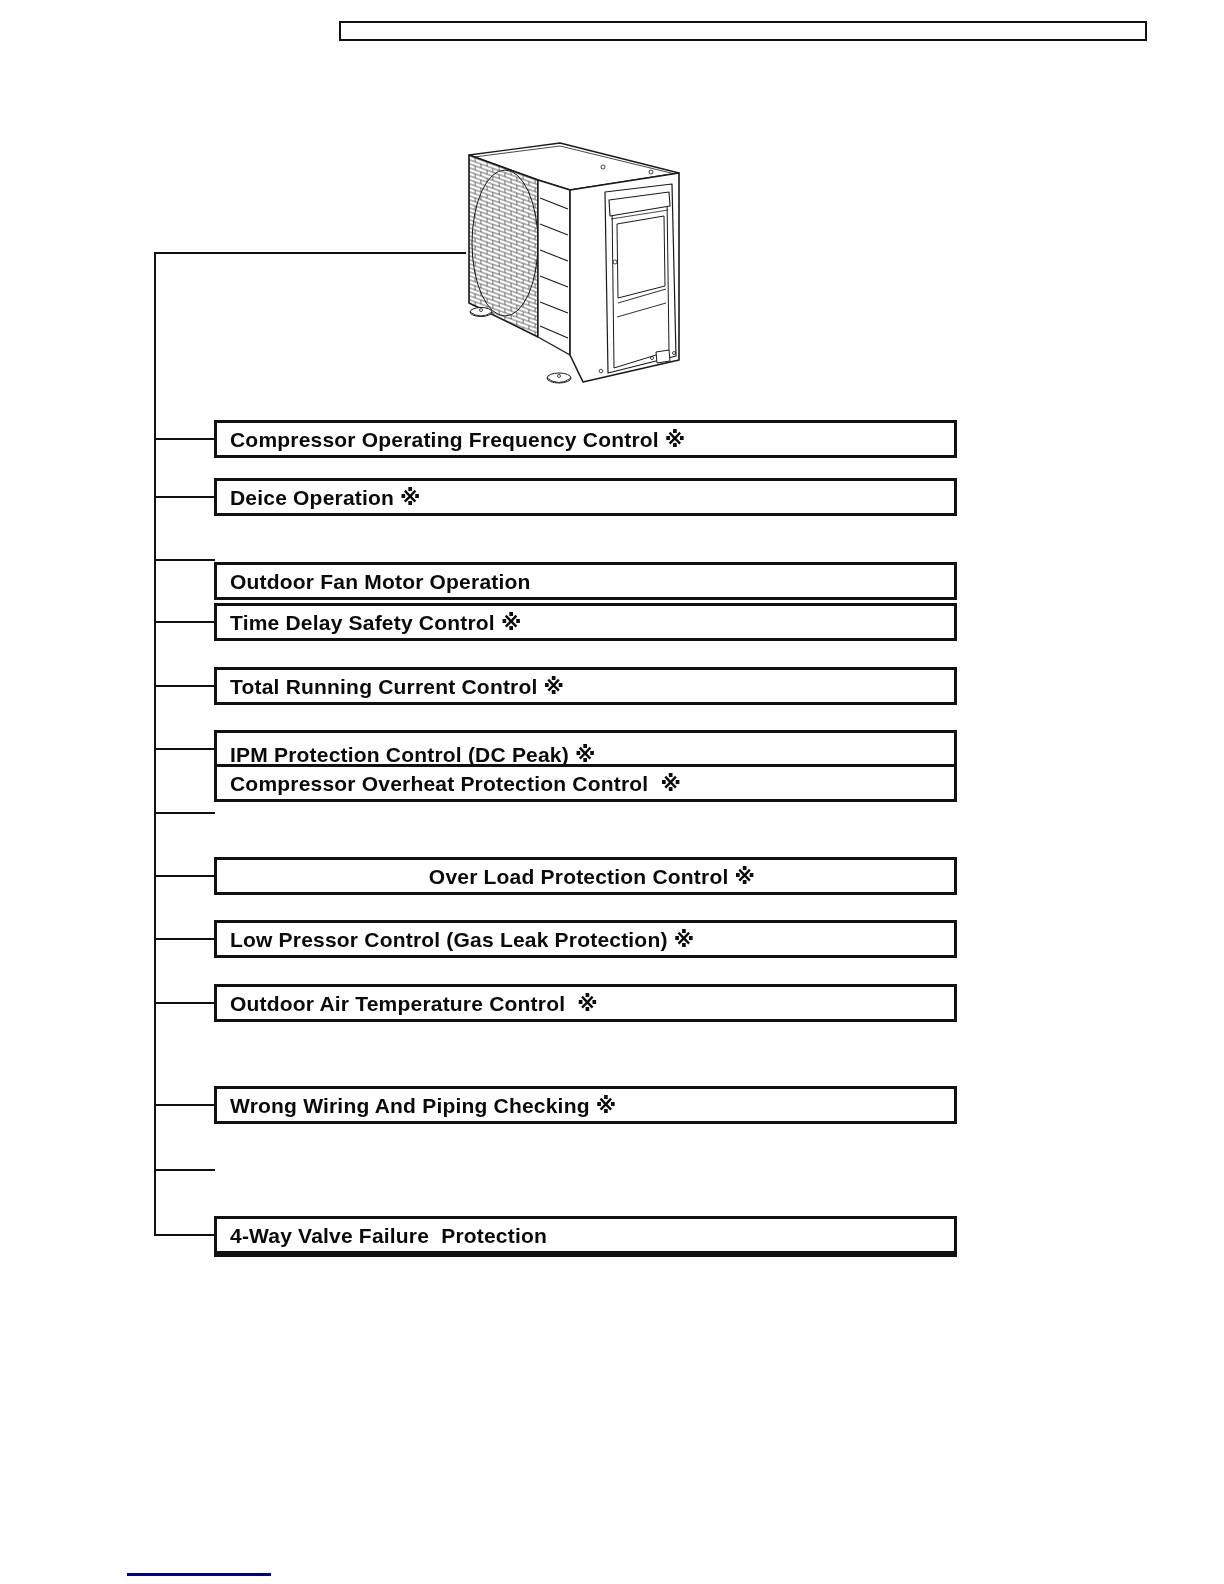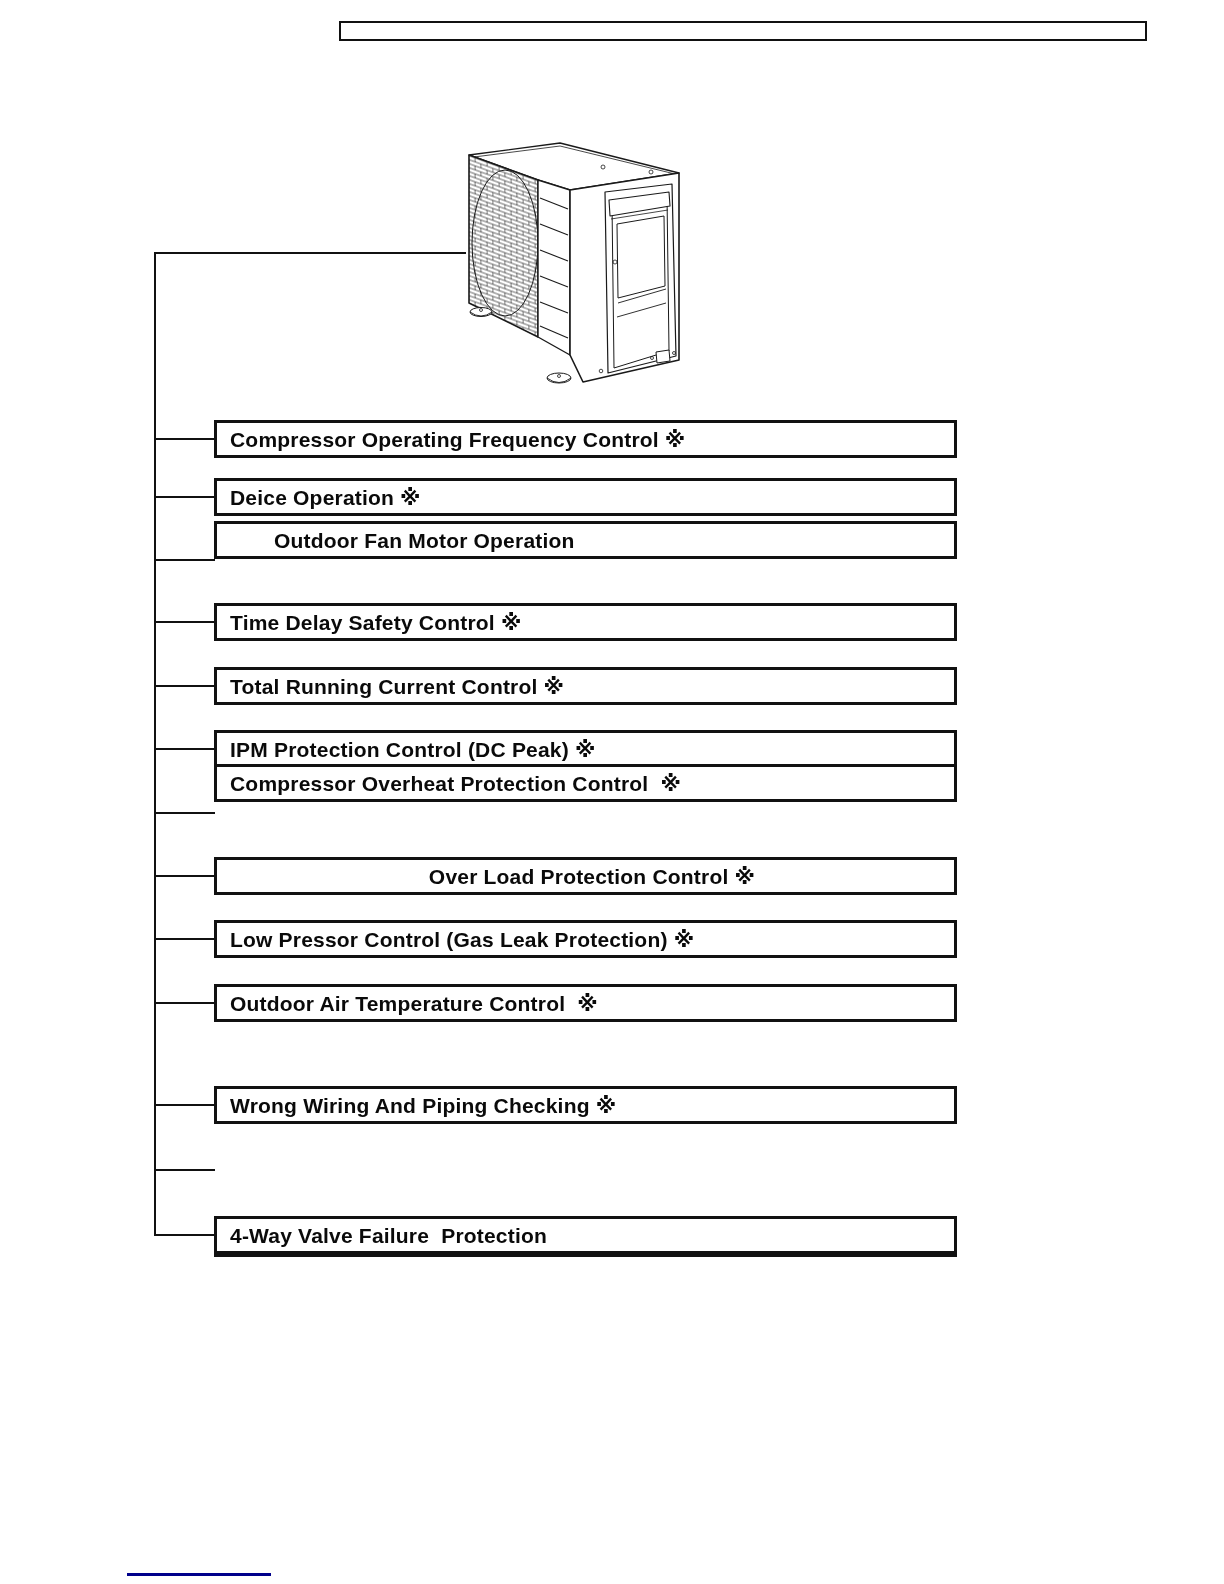--- a/index.html
+++ b/index.html
@@ -101,33 +101,33 @@
   <div id="tree">
       <div class="connector" style="top: 438px;"></div>
       <div class="func-box" style="top: 420px;">
         <span class="func-label">Compressor Operating Frequency Control ※</span>
       </div>
       <div class="connector" style="top: 496px;"></div>
       <div class="func-box" style="top: 478px;">
         <span class="func-label">Deice Operation ※</span>
       </div>
       <div class="connector" style="top: 559px;"></div>
-      <div class="func-box" style="top: 521px; padding-left: 44px;">
+      <div class="func-box" style="top: 562px;">
         <span class="func-label">Outdoor Fan Motor Operation</span>
       </div>
       <div class="connector" style="top: 621px;"></div>
       <div class="func-box" style="top: 603px;">
         <span class="func-label">Time Delay Safety Control ※</span>
       </div>
       <div class="connector" style="top: 685px;"></div>
       <div class="func-box" style="top: 667px;">
         <span class="func-label">Total Running Current Control ※</span>
       </div>
       <div class="connector" style="top: 748px;"></div>
-      <div class="func-box" style="top: 730px;">
+      <div class="func-box" style="top: 730px; align-items: flex-end;">
         <span class="func-label">IPM Protection Control (DC Peak) ※</span>
       </div>
       <div class="connector" style="top: 812px;"></div>
       <div class="func-box" style="top: 764px;">
         <span class="func-label">Compressor Overheat Protection Control  ※</span>
       </div>
       <div class="connector" style="top: 875px;"></div>
       <div class="func-box" style="top: 857px; justify-content: center;">
         <span class="func-label">Over Load Protection Control ※</span>
       </div>

